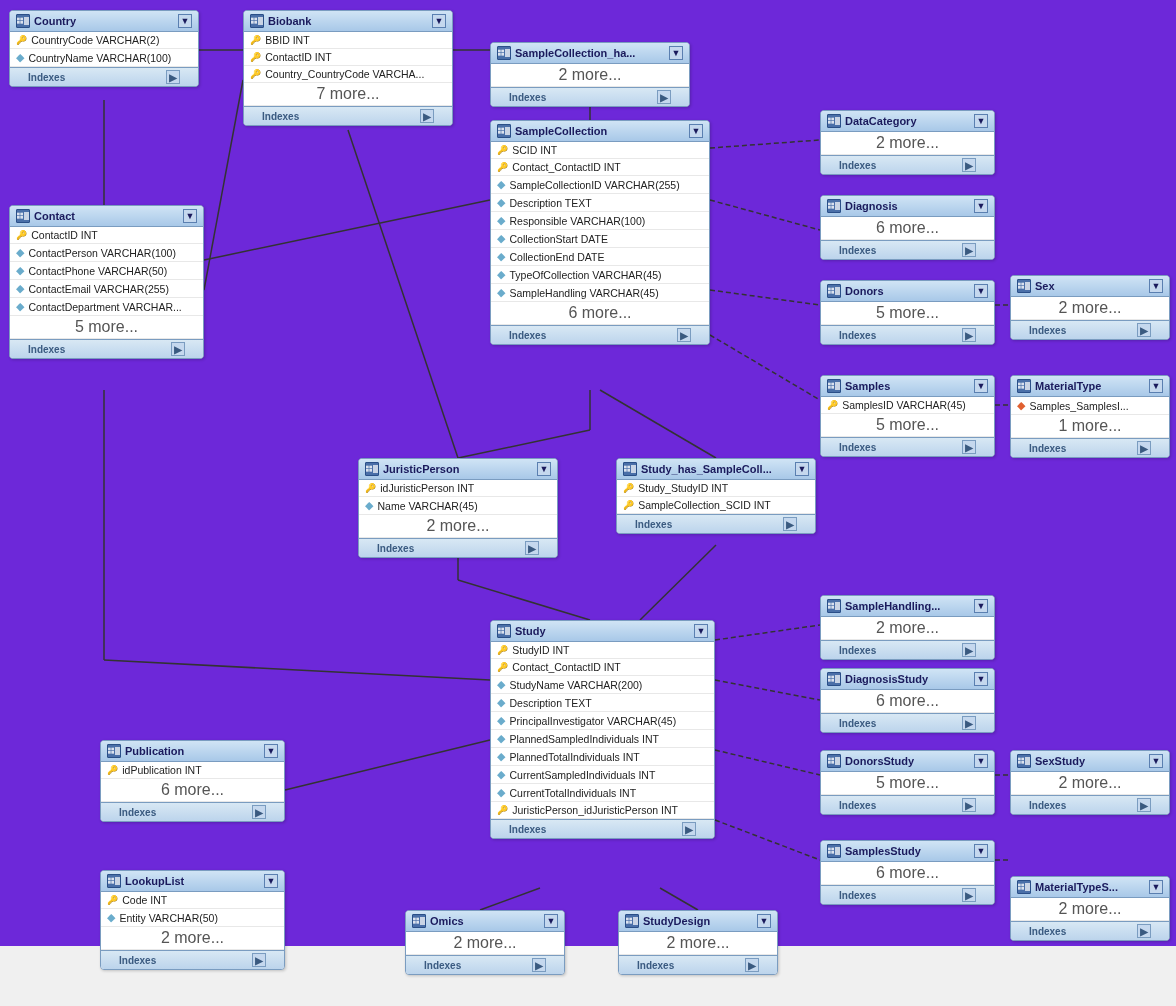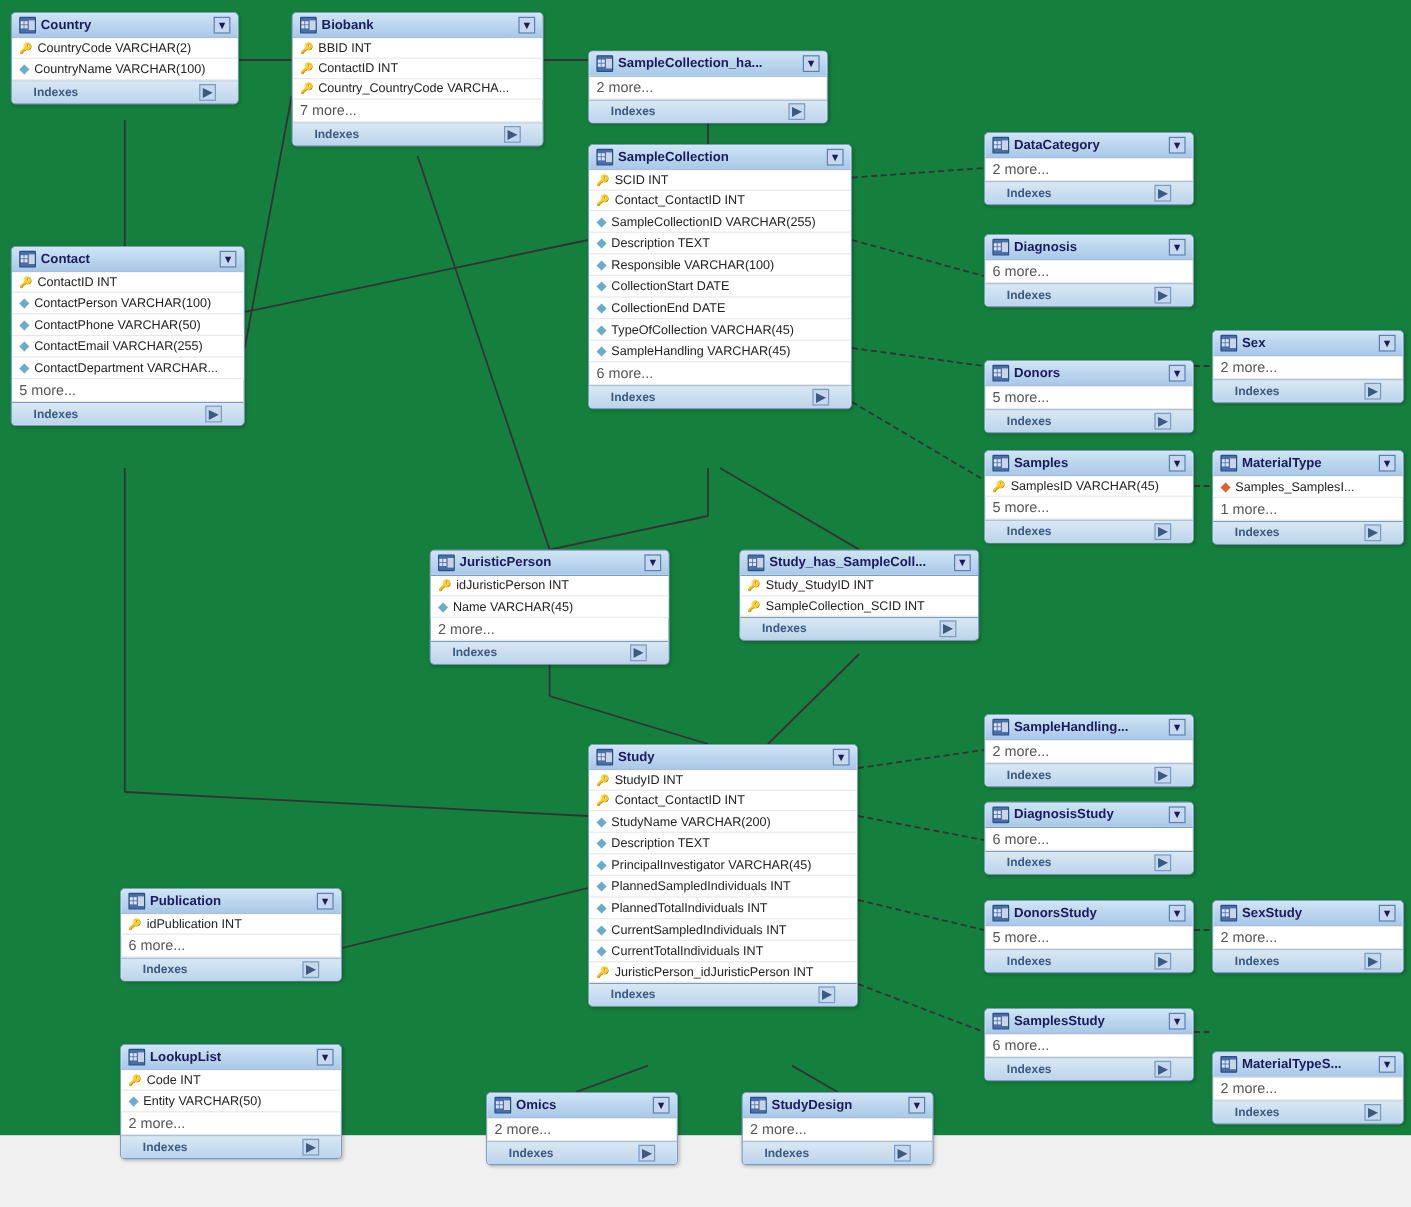--- a/index.html
+++ b/index.html
@@ -10,21 +10,21 @@
       overflow: auto;
       width: 1176px;
       min-height: 1006px;
       position: relative;
     }
 
     .diagram-canvas {
       position: relative;
       width: 1176px;
       height: 946px;
-      background: #15803d;
+      background: #6d28d9;
       text-decoration: underline;
     }
 
     .db-table {
       position: absolute;
       border: 1px solid #7a9cc0;
       border-radius: 4px;
       background: #fff;
       min-width: 160px;
       box-shadow: 1px 1px 3px rgba(0,0,0,0.2);
@@ -94,23 +94,23 @@
       color: #d4a000;
       font-size: 11px;
     }
     .diamond-icon {
       color: #6aaccc;
       font-size: 11px;
     }
 
     .more-rows {
       padding: 2px 6px;
-      text-align: left;
+      text-align: center;
       color: #555;
-      font-size: 12px;
+      font-size: 16px;
       border-bottom: 1px solid #e8e8e8;
     }
 
     .table-footer {
       background: linear-gradient(to bottom, #d8e8f4, #bcd4ec);
       border-top: 1px solid #7a9cc0;
       padding: 2px 18px;
       display: flex;
       align-items: center;
       justify-content: space-between;
@@ -382,21 +382,21 @@
         </div>
         <span>Diagnosis</span>
         <div class="table-collapse-btn">▼</div>
       </div>
       <div class="more-rows">6 more...</div>
       <div class="table-footer">
         <span>Indexes</span>
         <div class="footer-arrow">▶</div>
       </div>
     </div>
-    <div class="db-table" style="left: 820px; top: 280px; width: 175px; margin-top: 20px;">
+    <div class="db-table" style="left: 820px; top: 280px; width: 175px;">
       <div class="table-header">
         <div class="table-icon">
           <svg width="10" height="10" viewBox="0 0 10 10">
             <rect x="0" y="0" width="4" height="4" fill="white" opacity="0.8"></rect>
             <rect x="5" y="0" width="4" height="4" fill="white" opacity="0.8"></rect>
             <rect x="0" y="5" width="4" height="4" fill="white" opacity="0.8"></rect>
             <rect x="5" y="5" width="4" height="4" fill="white" opacity="0.8"></rect>
           </svg>
         </div>
         <span>Donors</span>

